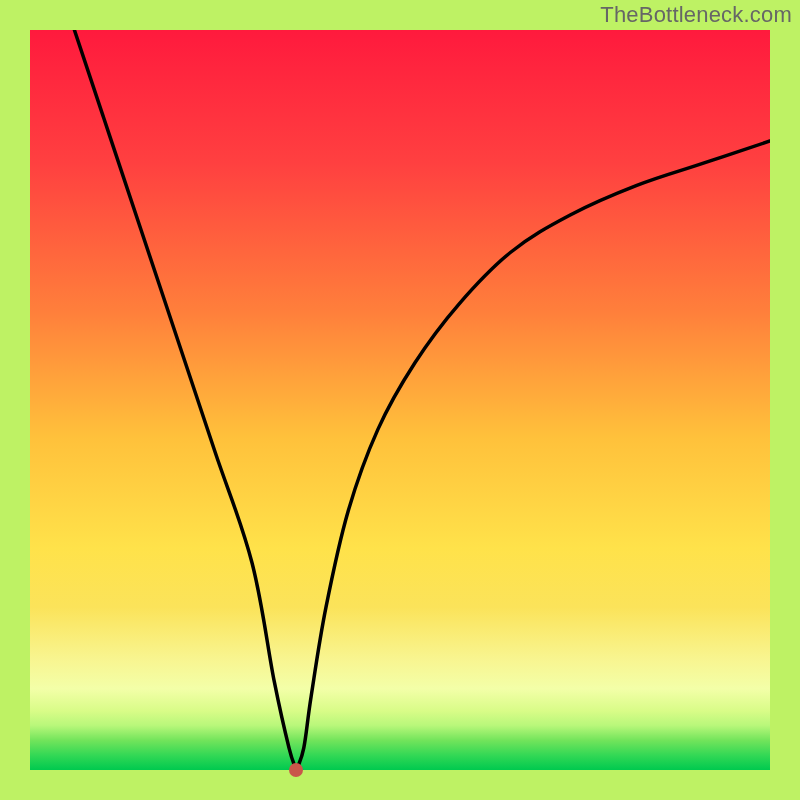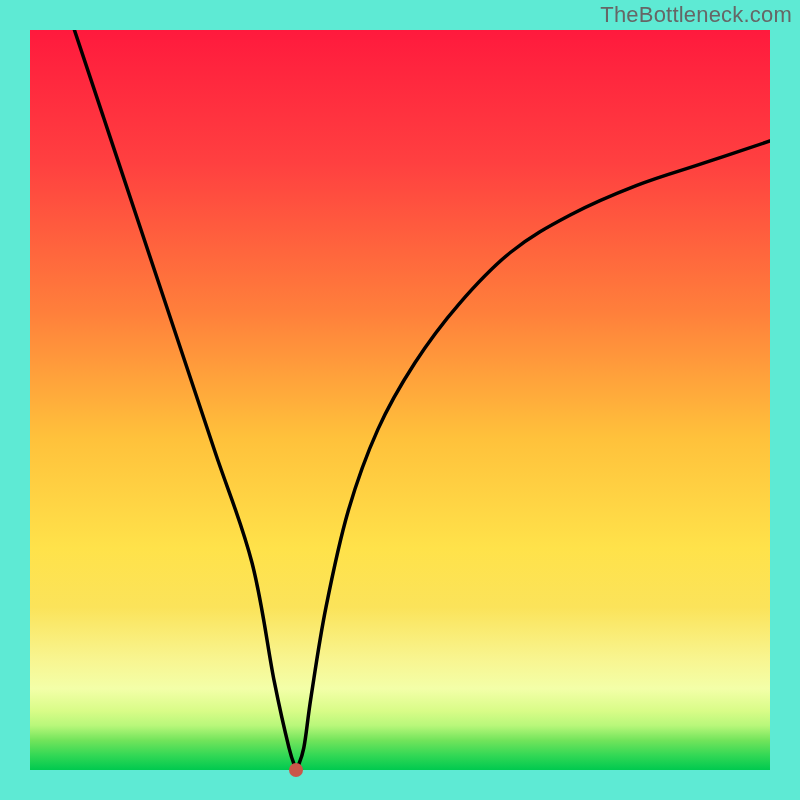--- a/index.html
+++ b/index.html
@@ -8,21 +8,21 @@
     width: 800px;
     height: 800px;
     background: #000;
     font-family: Arial, Helvetica, sans-serif;
     overflow: hidden;
   }
   .frame {
     position: relative;
     width: 800px;
     height: 800px;
-    background: #5eead4;
+    background: #bef264;
   }
   .watermark {
     position: absolute;
     top: 2px;
     right: 8px;
     color: #666;
     font-size: 22px;
     font-weight: 500;
     letter-spacing: 0.2px;
     z-index: 5;

